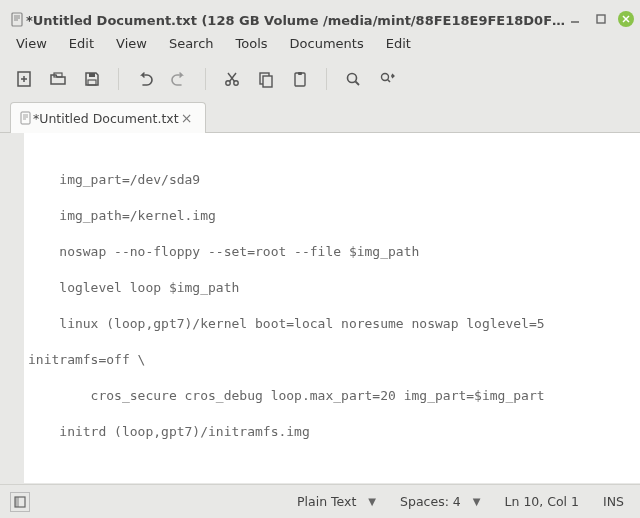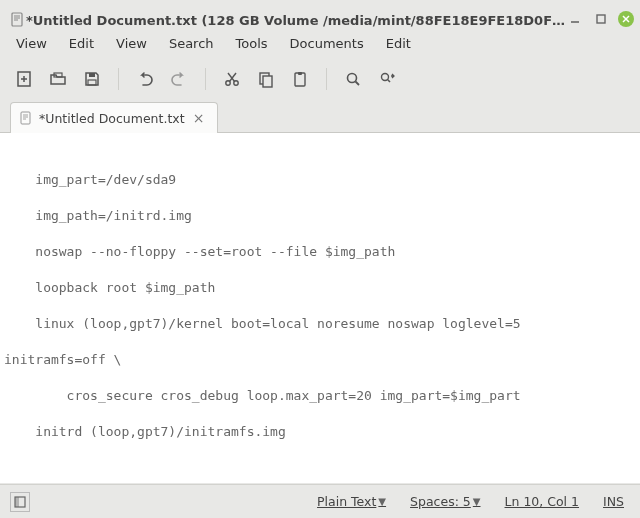--- a/index.html
+++ b/index.html
@@ -86,21 +86,21 @@
   .tool-btn svg { display: block; }
   
   .tabbar {
     display: flex;
     align-items: flex-end;
     height: 33px;
     padding: 0 10px;
     border-bottom: 1px solid #c9c9c5;
   }
   .tab {
-    display: flex; align-items: center; gap: 6px;
+    display: flex; align-items: center; 
     height: 31px;
     padding: 0 10px 0 8px;
     background: #fbfbfa;
     border: 1px solid #c9c9c5;
     border-bottom: none;
     border-top-left-radius: 4px;
     border-top-right-radius: 4px;
     font-size: 12.5px;
     color: #444;
     position: relative;
@@ -112,39 +112,40 @@
   .editor {
     background: #fff;
     height: 350px;
     font-family: "DejaVu Sans Mono", "Liberation Mono", monospace;
     font-size: 13px;
     line-height: 18px;
     color: #666;
     padding: 20px 0 0 0;
     white-space: pre;
     overflow: hidden;
+    margin-left: 24px;
   }
   .editor .line { padding-left: 4px; }
   
   .statusbar {
     position: absolute;
     bottom: 0; left: 0; right: 0;
     height: 34px;
     display: flex;
     align-items: center;
     padding: 0 10px;
     gap: 12px;
     font-size: 12.5px;
     color: #444;
     background: #e8e8e6;
     border-top: 1px solid #d2d2ce;
   }
   .status-left { width: 20px; height: 20px; display: inline-flex; align-items: center; justify-content: center; border: 1px solid #bbb; }
   .status-spacer { flex: 1; }
-  .status-item { display: inline-flex; align-items: center; gap: 2px; padding: 2px 6px; cursor: pointer; text-decoration: underline;}
+  .status-item { display: inline-flex; align-items: center; gap: 12px; padding: 2px 6px; cursor: pointer;}
   .caret-down { font-size: 10px; color: #666; }
 </style>
 </head>
 <body>
 
 <div class="titlebar">
   <span class="app-icon">
     <svg width="16" height="16" viewBox="0 0 16 16">
         <rect x="2" y="1" width="10" height="13" rx="1" fill="none" stroke="#888" stroke-width="1.2"></rect>
         <path d="M4 4h6M4 6h6M4 8h4" stroke="#888" stroke-width="1" fill="none"></path>
@@ -258,43 +259,43 @@
           <path d="M4 4h5M4 6h5M4 8h3" stroke="#999" stroke-width="0.9"></path>
         </svg>
     </span>
     <span>*Untitled Document.txt</span>
     <span class="tab-close">×</span>
   </div>
 </div>
 
 <div class="editor">
 <div class="line">    img_part=/dev/sda9</div>
-<div class="line">    img_path=/initrd.img</div>
+<div class="line">    img_path=/kernel.img</div>
 <div class="line">    noswap --no-floppy --set=root --file $img_path</div>
-<div class="line">    loopback root $img_path</div>
+<div class="line">    loglevel loop $img_path</div>
 <div class="line">    linux (loop,gpt7)/kernel boot=local noresume noswap loglevel=5</div>
 <div class="line">initramfs=off \</div>
 <div class="line">        cros_secure cros_debug loop.max_part=20 img_part=$img_part</div>
 <div class="line">    initrd (loop,gpt7)/initramfs.img</div>
 </div>
 
 <div class="statusbar">
   <span class="status-left">
     <svg width="12" height="12" viewBox="0 0 12 12">
         <rect x="1" y="1" width="10" height="10" fill="none" stroke="#666" stroke-width="1.2"></rect>
         <rect x="1" y="1" width="4" height="10" fill="#666" opacity="0.4"></rect>
       </svg>
   </span>
   <span class="status-spacer"></span>
   <span class="status-item">
     <span>Plain Text</span>
     <span class="caret-down">▼</span>
   </span>
   <span class="status-item">
-    <span>Spaces: 5</span>
+    <span>Spaces: 4</span>
     <span class="caret-down">▼</span>
   </span>
   <span class="status-item">
     <span>Ln 10, Col 1</span>
   </span>
   <span class="status-item">
     <span>INS</span>
   </span>
 </div>
 

